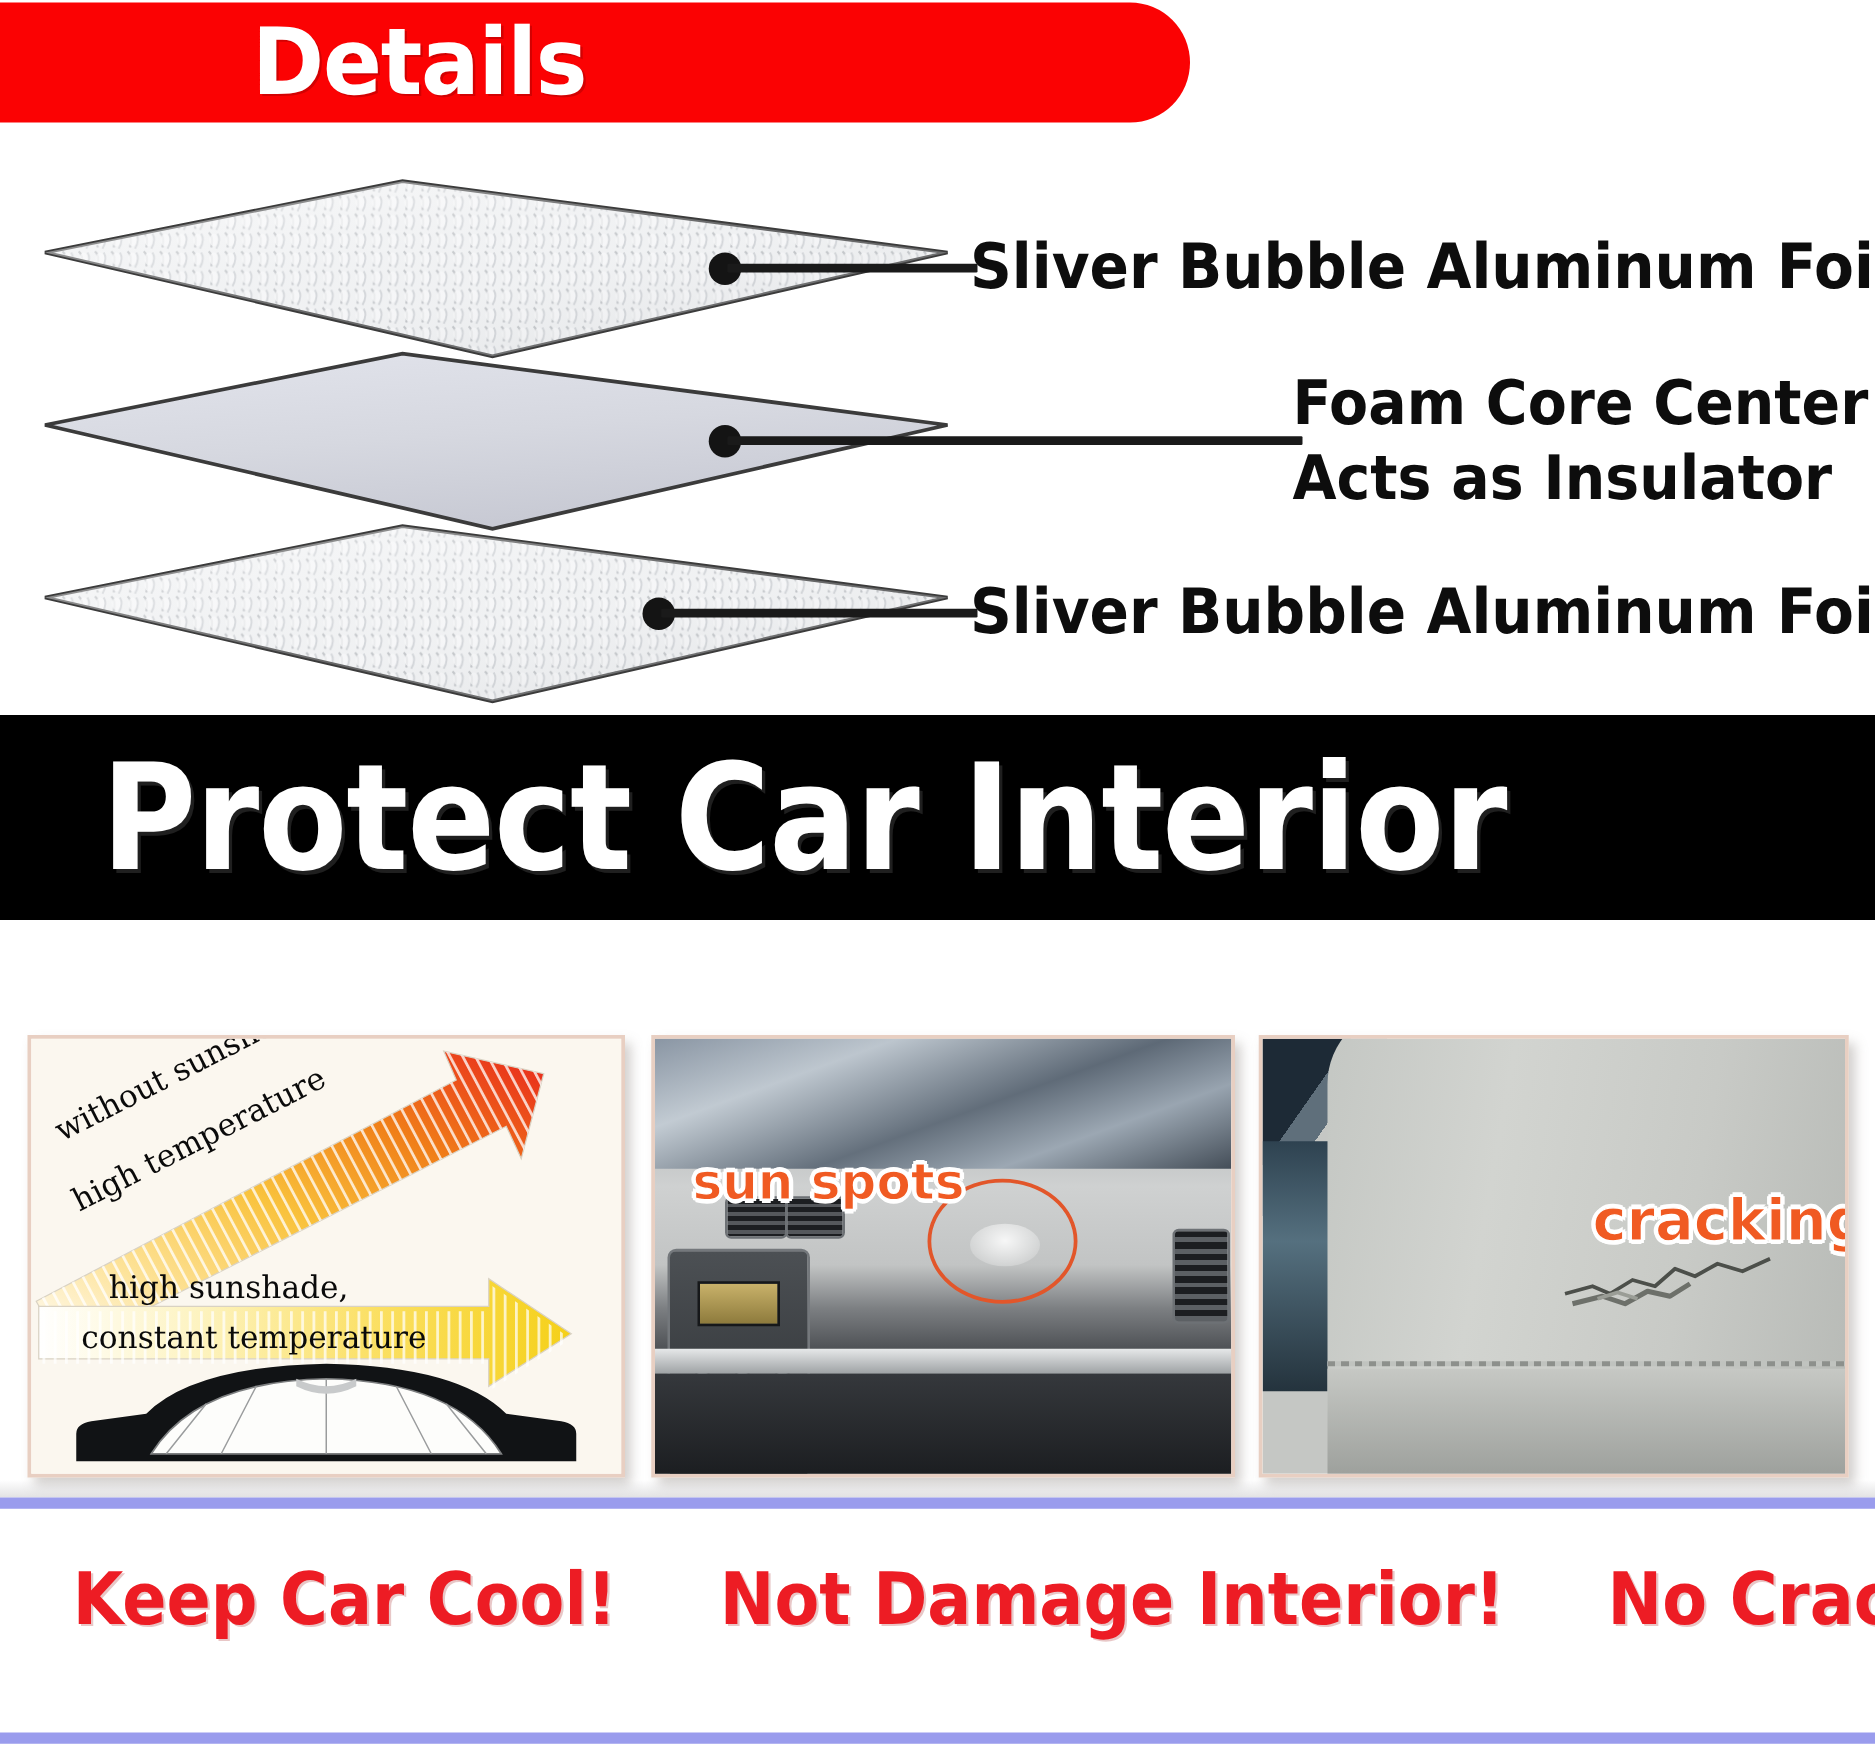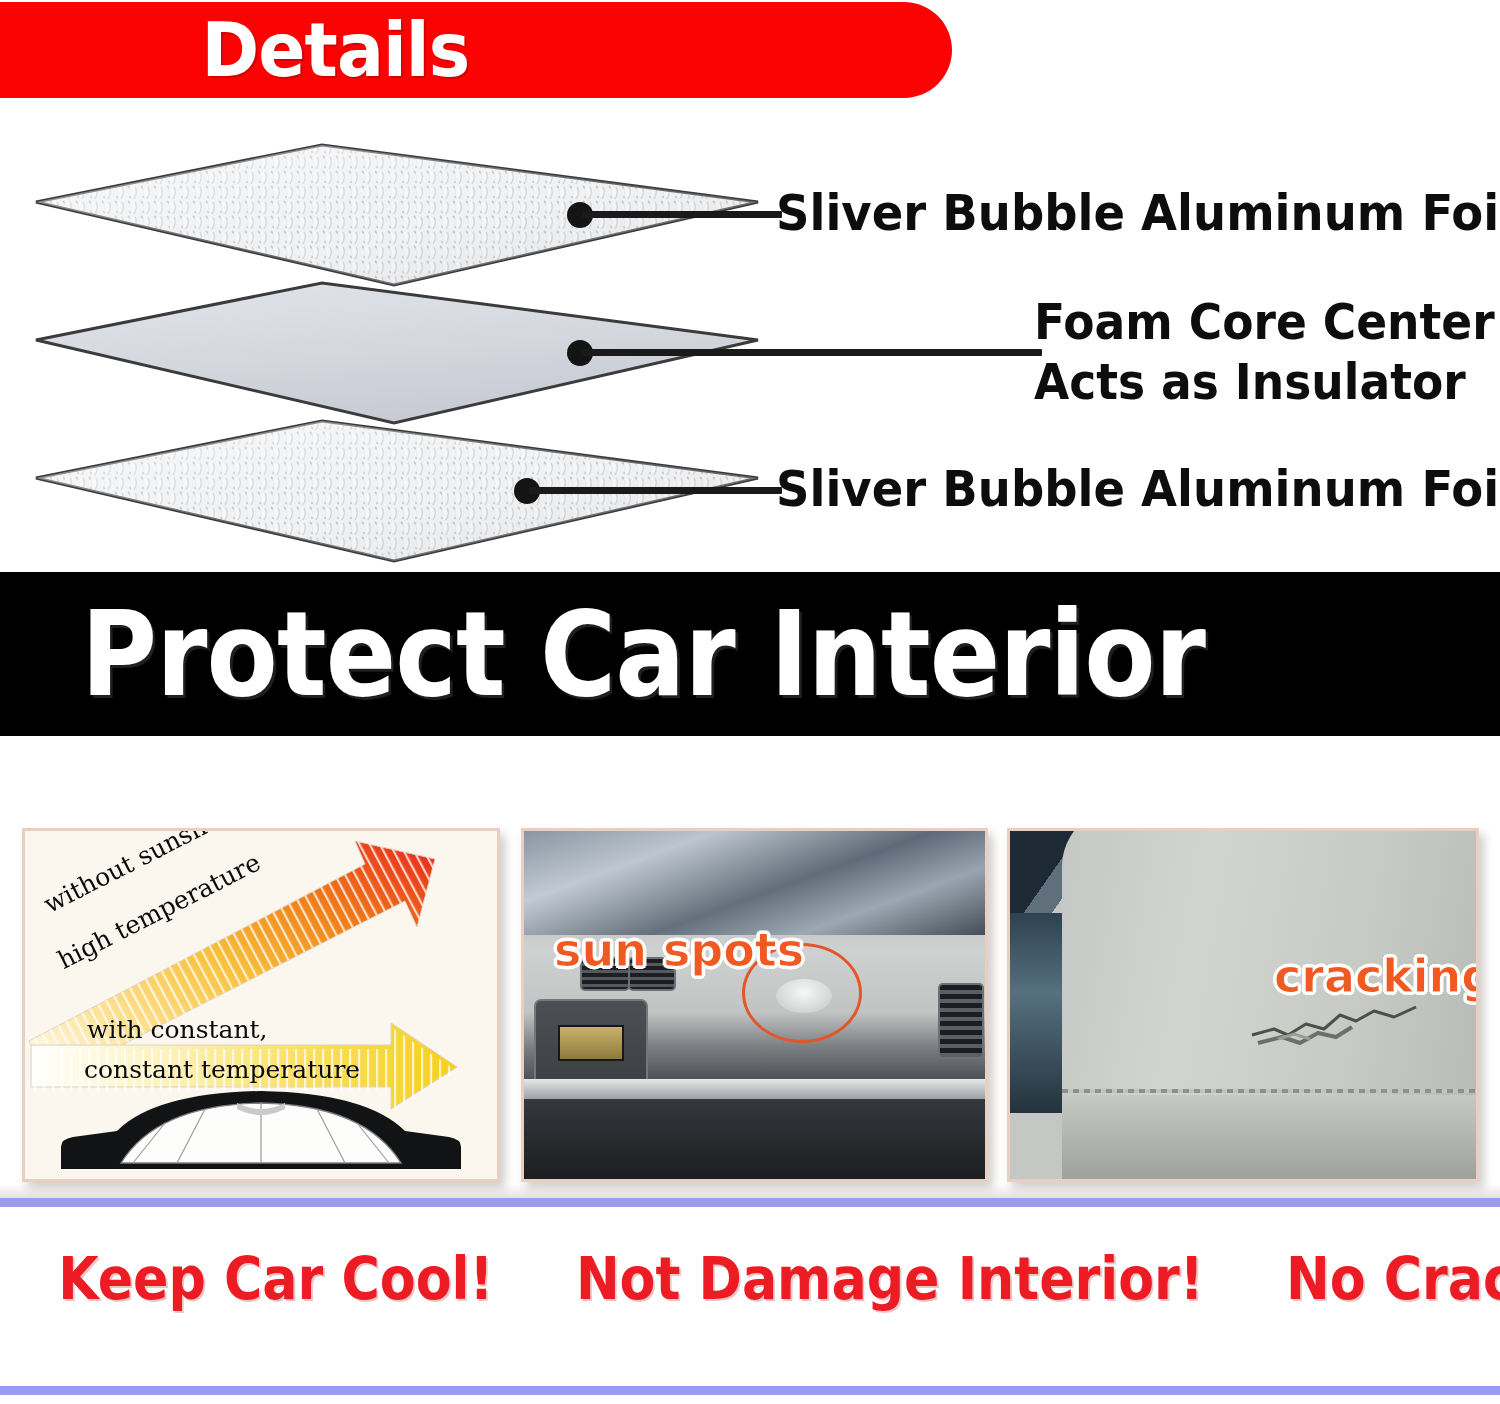--- a/index.html
+++ b/index.html
@@ -106,21 +106,21 @@
   .p1 svg{ position:absolute; left:0; top:0; }
   .p1txt{
     position:absolute;
     font-family:"DejaVu Serif", serif;
     color:#0a0a0a;
     white-space:nowrap;
   }
   .p1txt.a{ font-size:25px; left:14px;  top:62px;  transform:rotate(-27deg); transform-origin:left top;}
   .p1txt.b{ font-size:25px; left:28px;  top:118px; transform:rotate(-27deg); transform-origin:left top;}
   .p1txt.c{ font-size:25px; left:62px;  top:184px; }
-  .p1txt.d{ font-size:25px; left:40px;  top:224px;margin-left:19px; }
+  .p1txt.d{ font-size:25px; left:40px;  top:224px; }
 
   
   .p2 .inner{
     background:
       linear-gradient(180deg,#3c4450 0%,#59616c 8%,#b9bcbd 20%,#cfd1d1 34%,#c2c4c4 52%,#7c7f82 62%,#4b4e52 72%,#2f3236 100%);
   }
   .dash-glass{
     position:absolute; left:0; top:0; width:100%; height:30%;
     background:linear-gradient(160deg,#8e9aa8 0%,#c3ccd4 26%,#5f6b78 55%,#9aa6b2 75%,#3d4752 100%);
     opacity:.95;
@@ -197,21 +197,21 @@
     font-weight:bold;
     color:#f05a22;
     white-space:nowrap;
     -webkit-text-stroke:1px #fff;
     text-shadow:
       -2px -2px 0 #ffffff, 2px -2px 0 #ffffff,
       -2px  2px 0 #ffffff, 2px  2px 0 #ffffff,
        0    3px 0 #ffffff, 0   -3px 0 #ffffff,
        3px  0   0 #ffffff,-3px  0   0 #ffffff;
   }
-  .photo-label.sun{  left:30px;  top:92px;  font-size:46px;text-align:right; }
+  .photo-label.sun{  left:30px;  top:92px;  font-size:40px;text-align:right; }
   .photo-label.crk{  left:264px; top:118px; font-size:46px; }
 
   
   .divider{
     position:absolute; left:0; width:1500px; height:9px;
     background:#9a9ced;
   }
   .divider.d1{ top:1198px; }
   .divider.d2{ top:1386px; }
   .shadow-band{
@@ -349,21 +349,21 @@
         <g>
           <path d="M36 338 L36 316 Q36 308 48 306 L92 300 Q130 262 236 260 Q342 262 380 300 L424 306 Q436 308 436 316 L436 338 Z" fill="#111315"></path>
           <path d="M96 332 Q132 274 236 272 Q340 274 376 332 Z" fill="#fdfdfb" stroke="#7d7f80" stroke-width="1.4"></path>
           <path d="M236 272 L236 332 M180 278 L152 332 M292 278 L320 332 M140 292 L108 332 M332 292 L364 332" stroke="#9a9c9d" stroke-width="1.2" fill="none"></path>
           <path d="M212 272 Q236 284 260 272 L260 278 Q236 290 212 278 Z" fill="#c8cacb"></path>
         </g>
       </svg>
 
       <div class="p1txt a">without  sunshade ,</div>
       <div class="p1txt b">high temperature</div>
-      <div class="p1txt c">with constant,</div>
+      <div class="p1txt c">high sunshade,</div>
       <div class="p1txt d">constant temperature</div>
     </div>
   </div>
 
   <div class="panel p2">
     <div class="inner">
       <div class="dash-glass"></div>
       <div class="dash-vent v1"></div>
       <div class="dash-vent v2"></div>
       <div class="dash-vent v3"></div>

